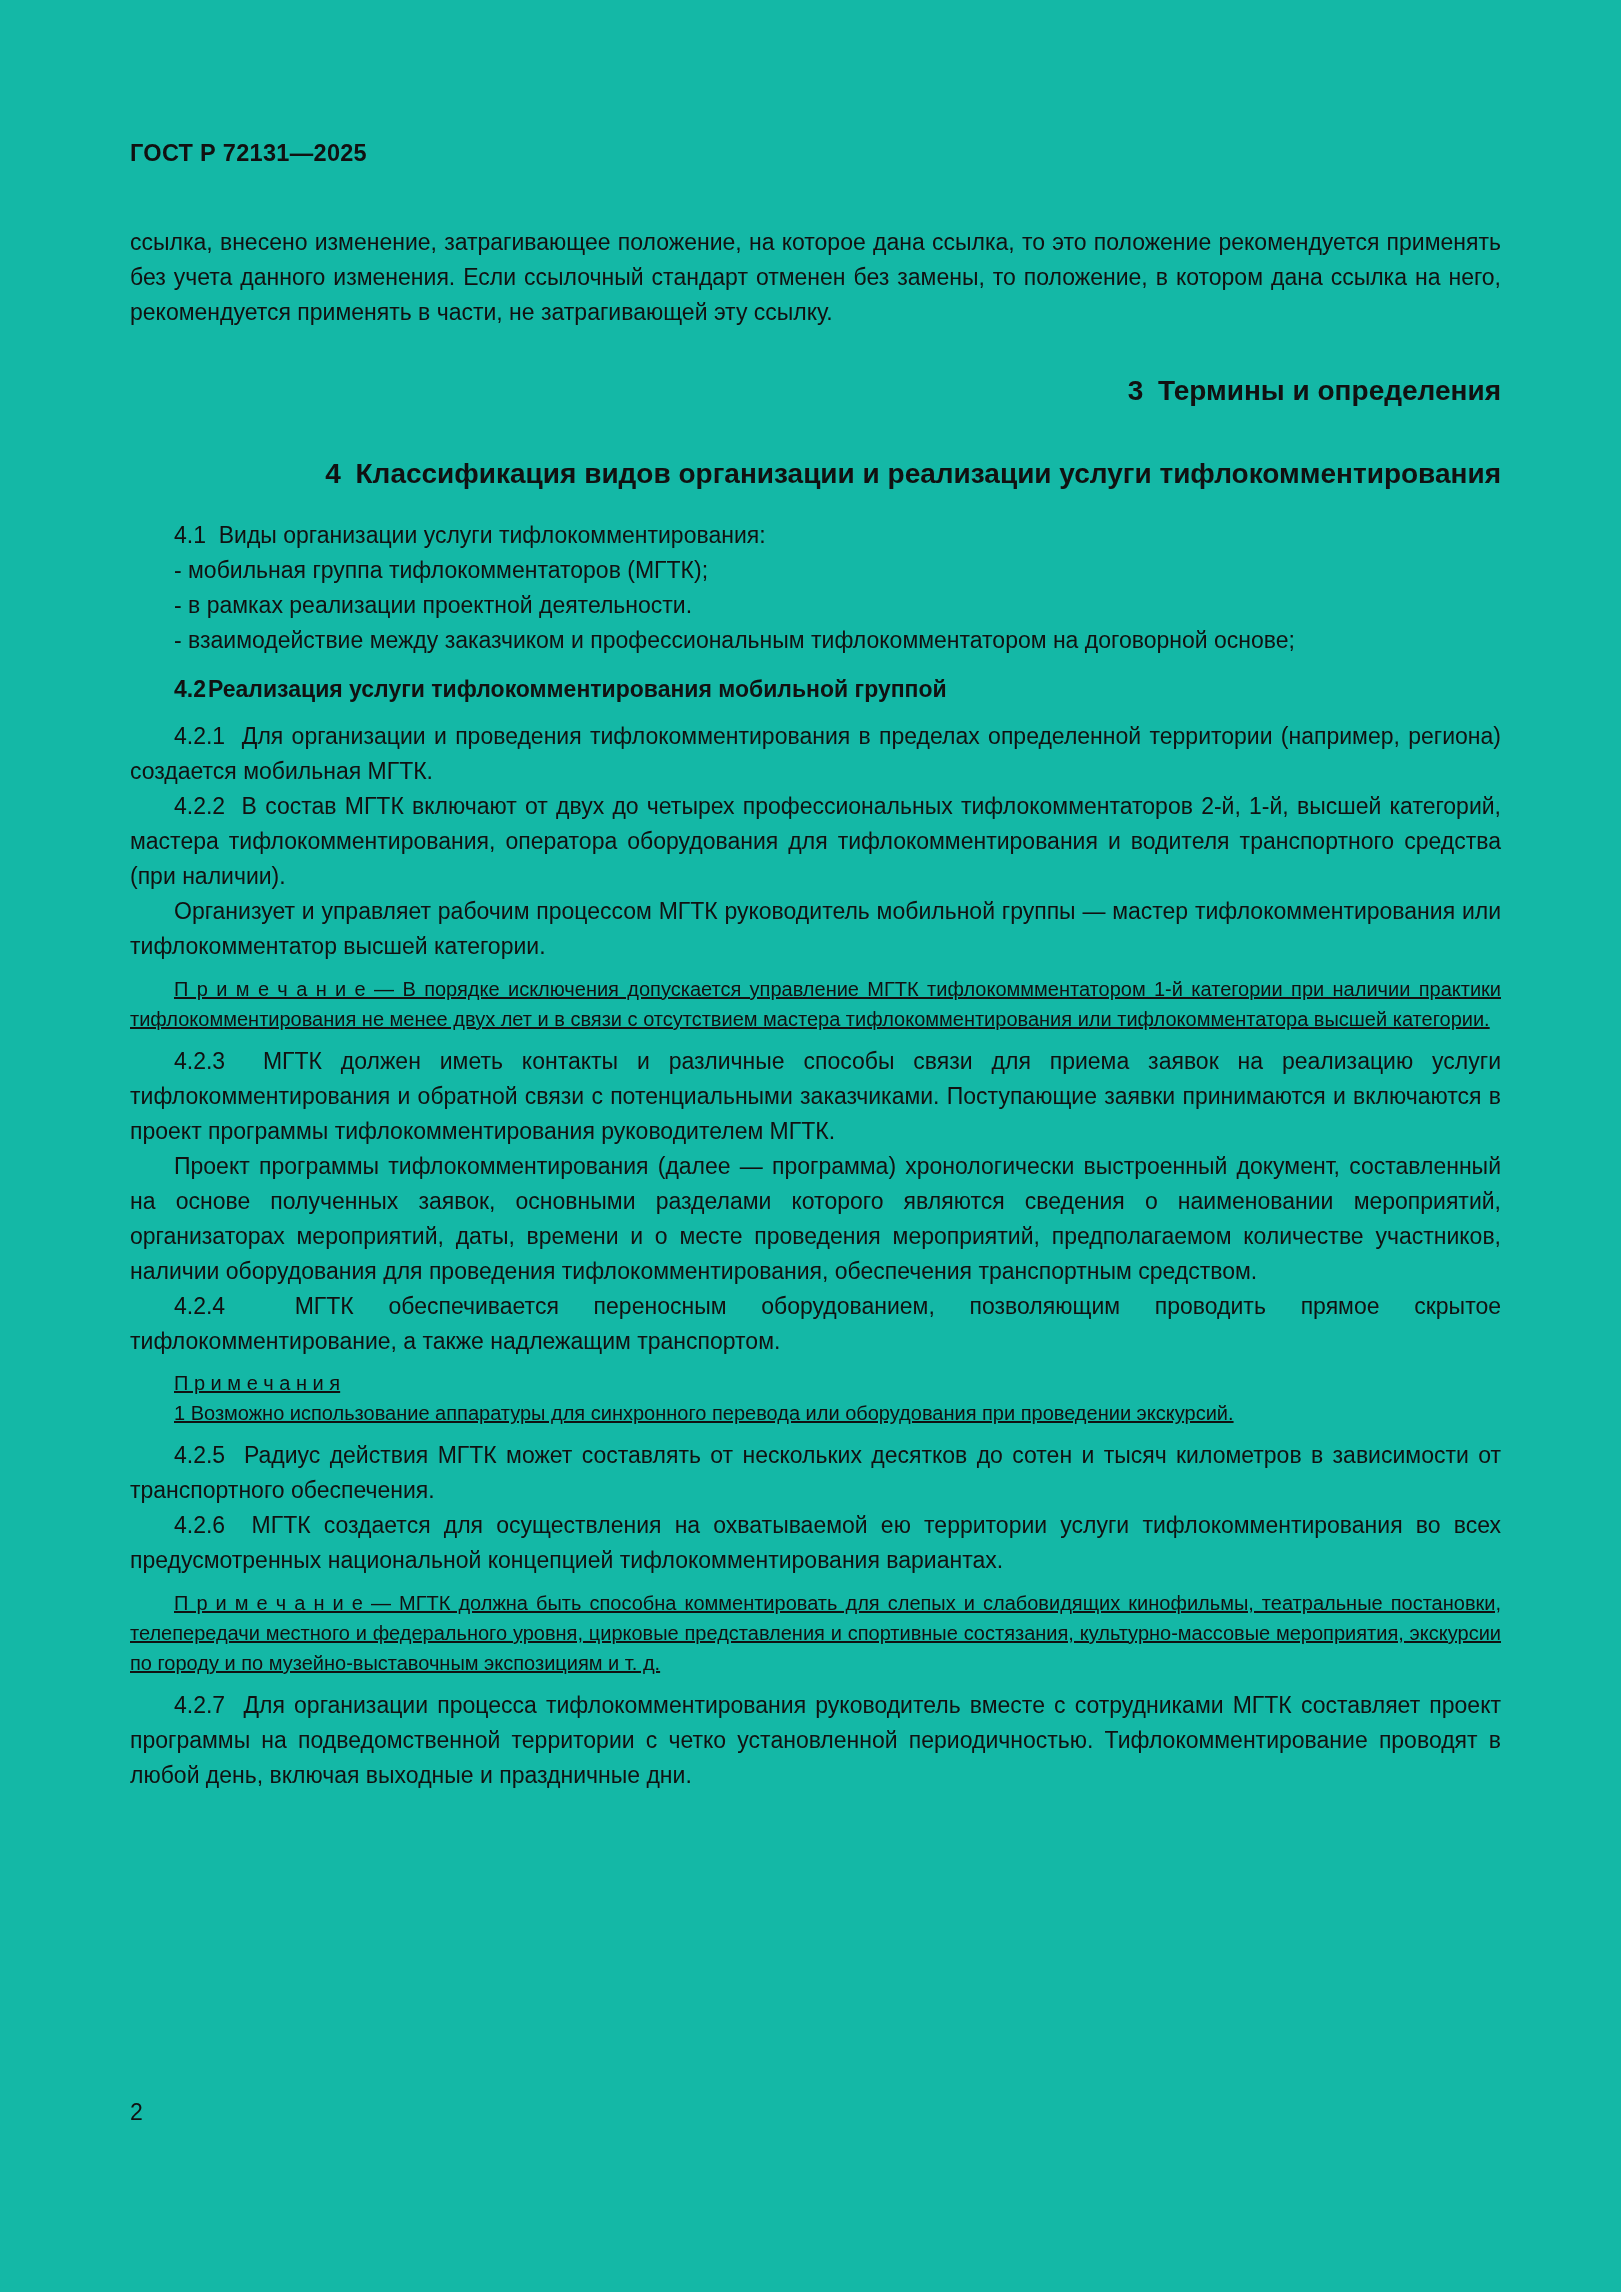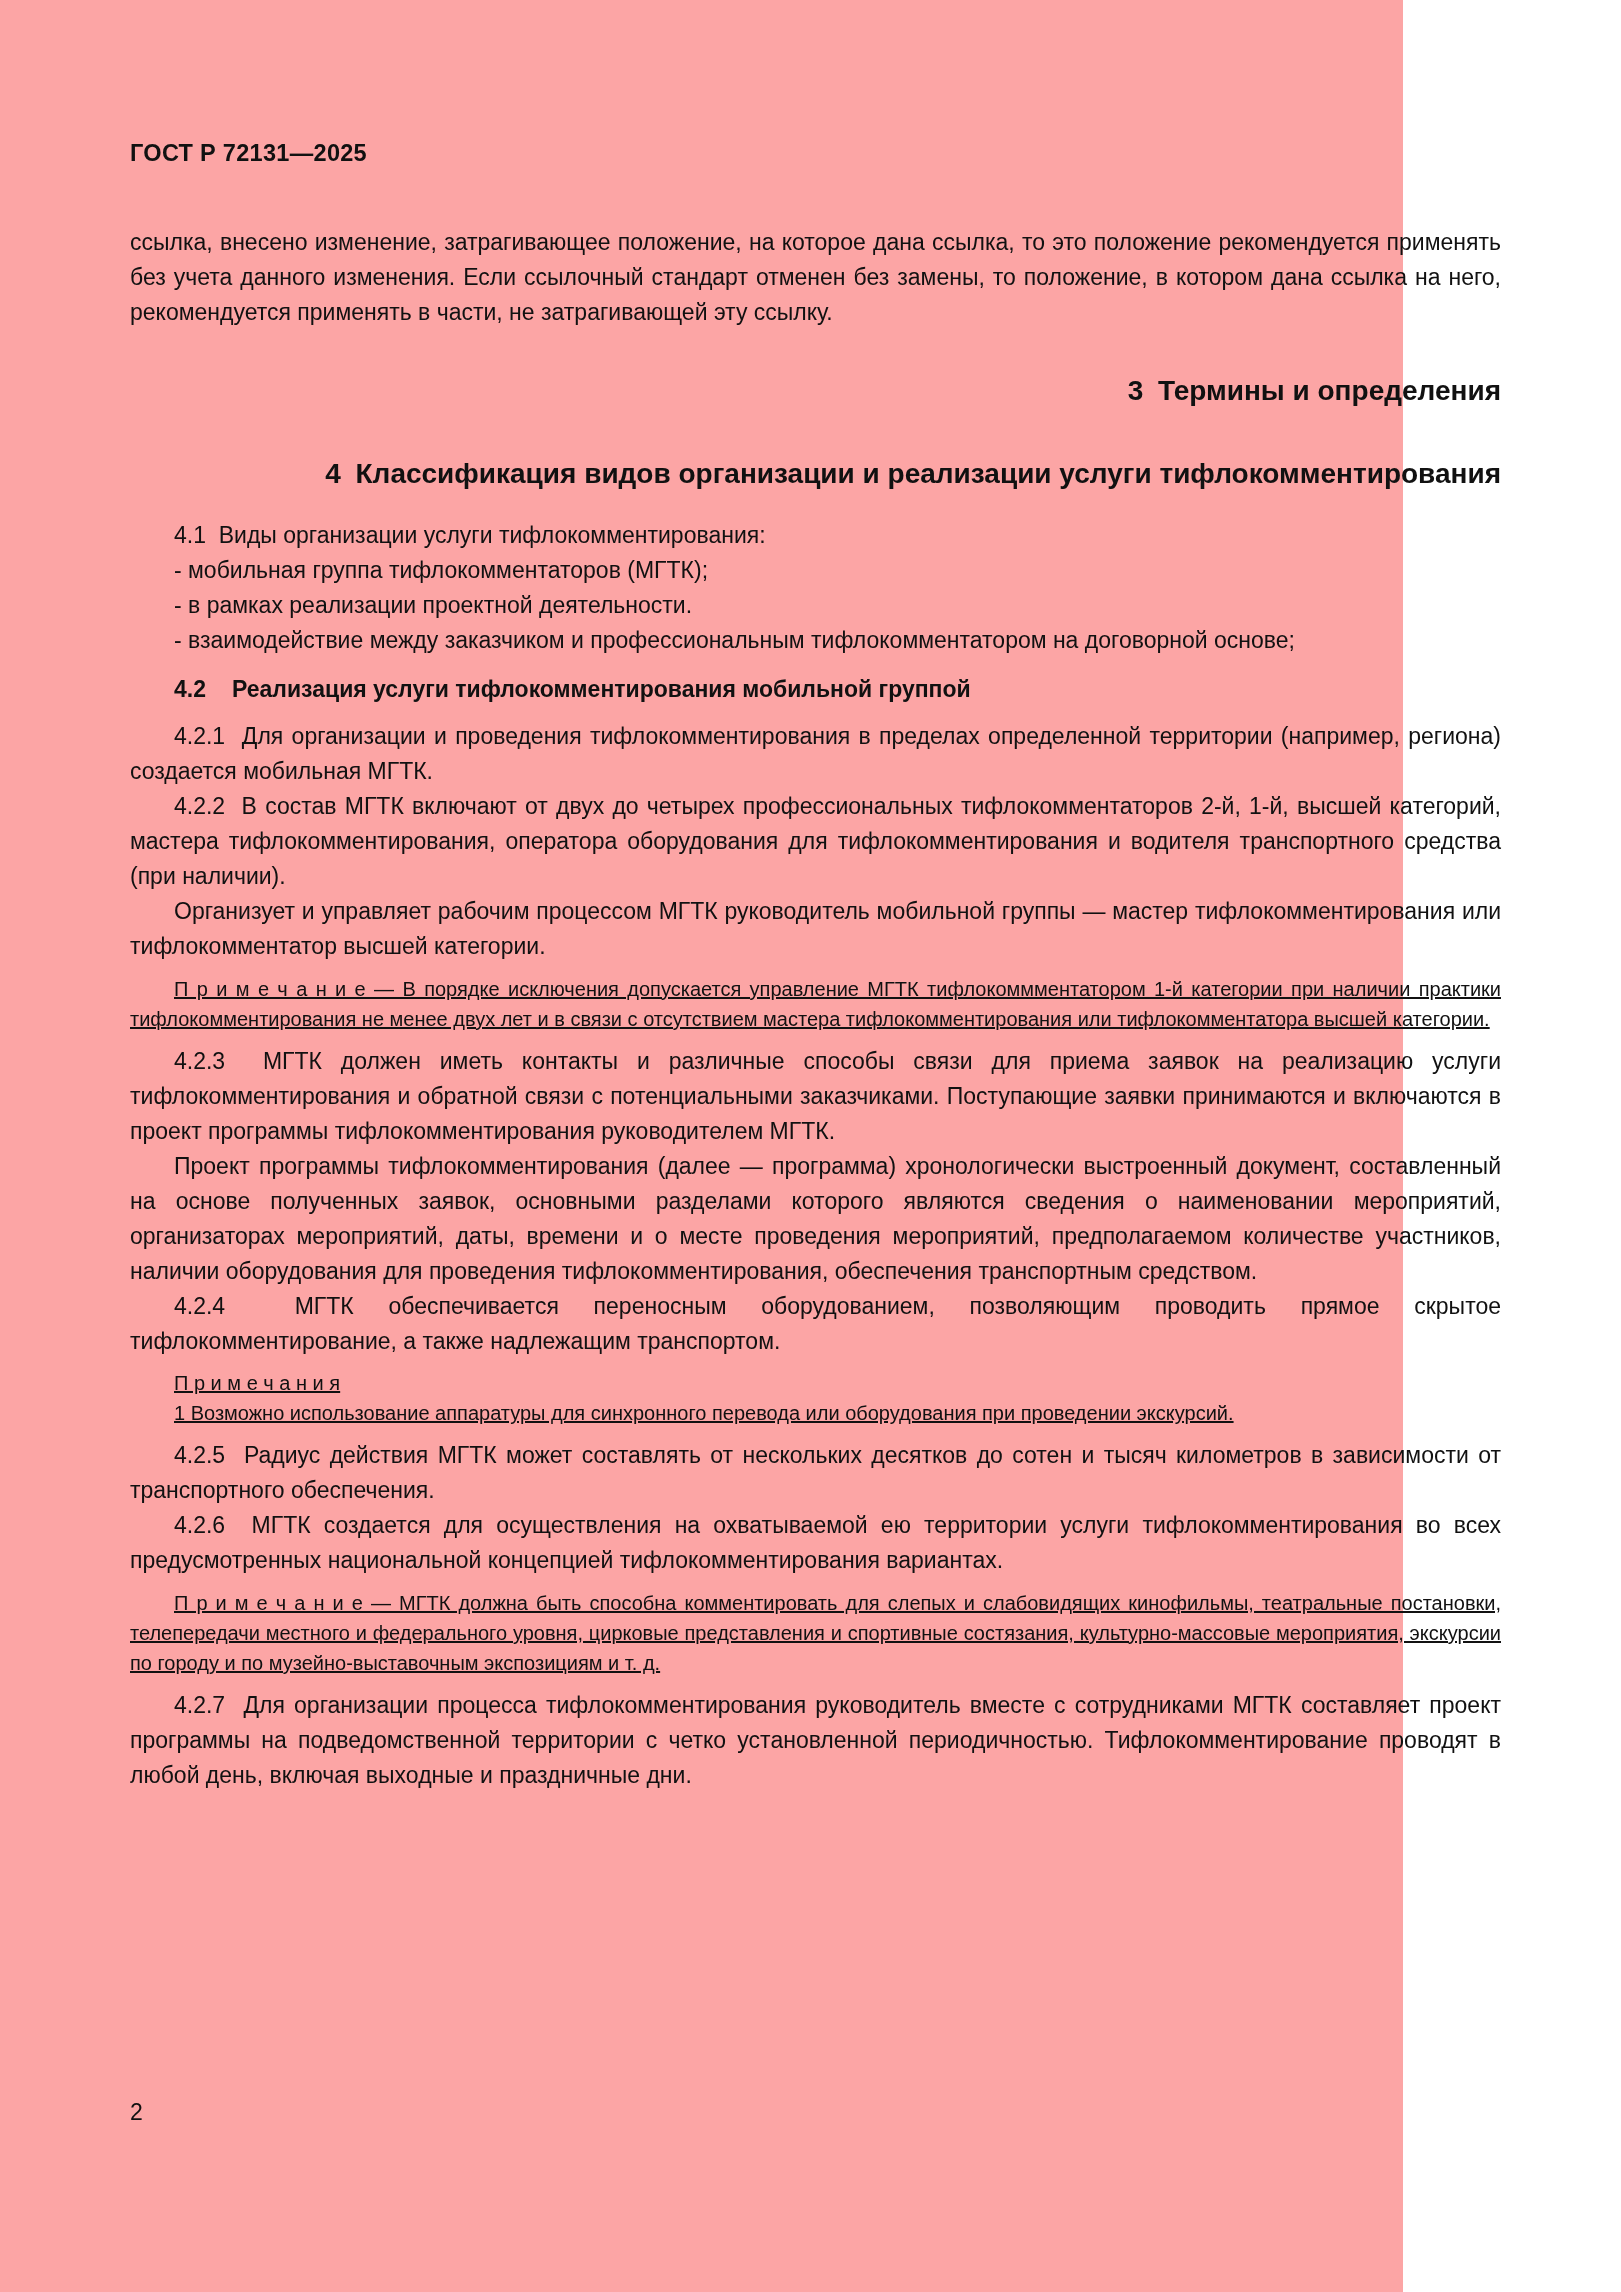--- a/index.html
+++ b/index.html
@@ -7,23 +7,23 @@
   body {
     width: 1621px;
     height: 2293px;
     font-family: "Liberation Sans", sans-serif;
     color: #111111;
     position: relative;
     overflow: hidden;
   }
   .page {
     position: relative;
-    width: 1403px;
+    width: 1621px;
     height: 2293px;
-    background: #fca5a5;
+    background: #14b8a6;
   }
   .content {
     position: absolute;
     left: 130px;
     top: 139px;
     width: 1371px;
   }
   .doc-header {
     font-size: 23.5px;
     line-height: 29px;
@@ -50,21 +50,21 @@
   .h1 .num { margin-right: 14.7px; }
   .h2 {
     font-size: 23px;
     line-height: 35px;
     font-weight: 700;
     text-indent: 44px;
     margin-top: 14.7px;
     margin-bottom: 11.8px;
     text-align: left;
   }
-  .h2 .num { margin-right: 26px; }
+  .h2 .num { margin-right: 2px; }
   .note-block { margin: 9.8px 0; }
   .note, .note-label {
     font-size: 20px;
     line-height: 30px;
     text-align: justify;
     text-indent: 44px;
     text-decoration: underline;
   }
   .page-number {
     position: absolute;

